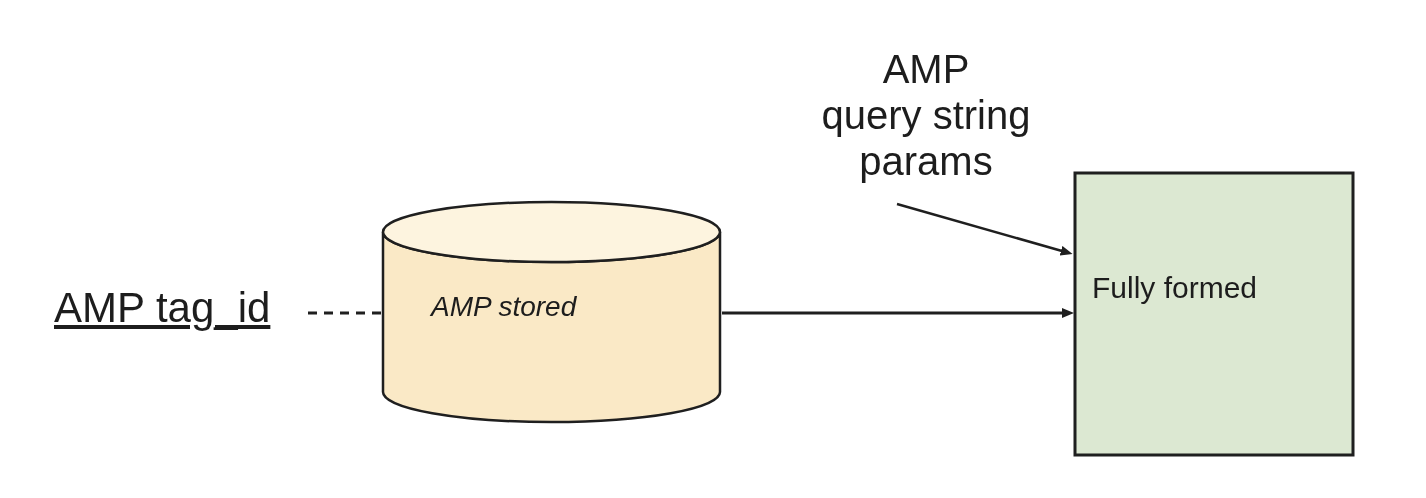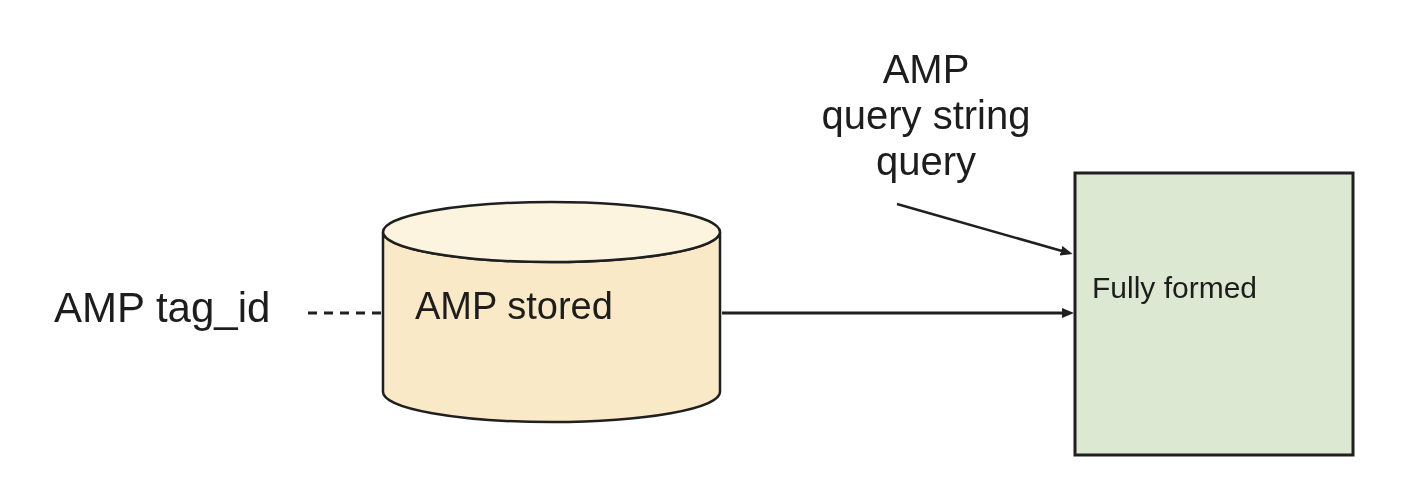--- a/index.html
+++ b/index.html
@@ -27,34 +27,36 @@
     position: absolute;
     white-space: nowrap;
   }
   .label span { display: block; }
 
   .label-amp-tag-id {
     left: 54px;
     top: 287px;
     font-size: 42px;
     line-height: 42px;
+    text-decoration: underline;
   }
   .label-query-params {
     left: 776px;
     top: 46px;
     width: 300px;
     text-align: center;
     font-size: 40px;
     line-height: 46px;
   }
   .label-stored-request {
-    left: 415px;
+    left: 431px;
     top: 285px;
-    font-size: 38px;
+    font-size: 28px;
     line-height: 43px;
+    font-style: italic;
   }
   .label-ortb {
     left: 1092px;
     top: 263px;
     font-size: 30px;
     line-height: 50px;
     text-align: right;
   }
 </style>
 </head>
@@ -82,21 +84,21 @@
     <line x1="897" y1="204" x2="1062" y2="251" stroke="#1f1f1f" stroke-width="2.5" marker-end="url(#arrowhead)"></line>
   </svg>
 
   <div class="label label-amp-tag-id">
     <span>AMP tag_id</span>
   </div>
 
   <div class="label label-query-params">
     <span>AMP</span>
     <span>query string</span>
-    <span>query</span>
+    <span>params</span>
   </div>
 
   <div class="label label-stored-request">
     <span>AMP stored</span>
   </div>
 
   <div class="label label-ortb">
     <span>Fully formed</span>
   </div>
 

